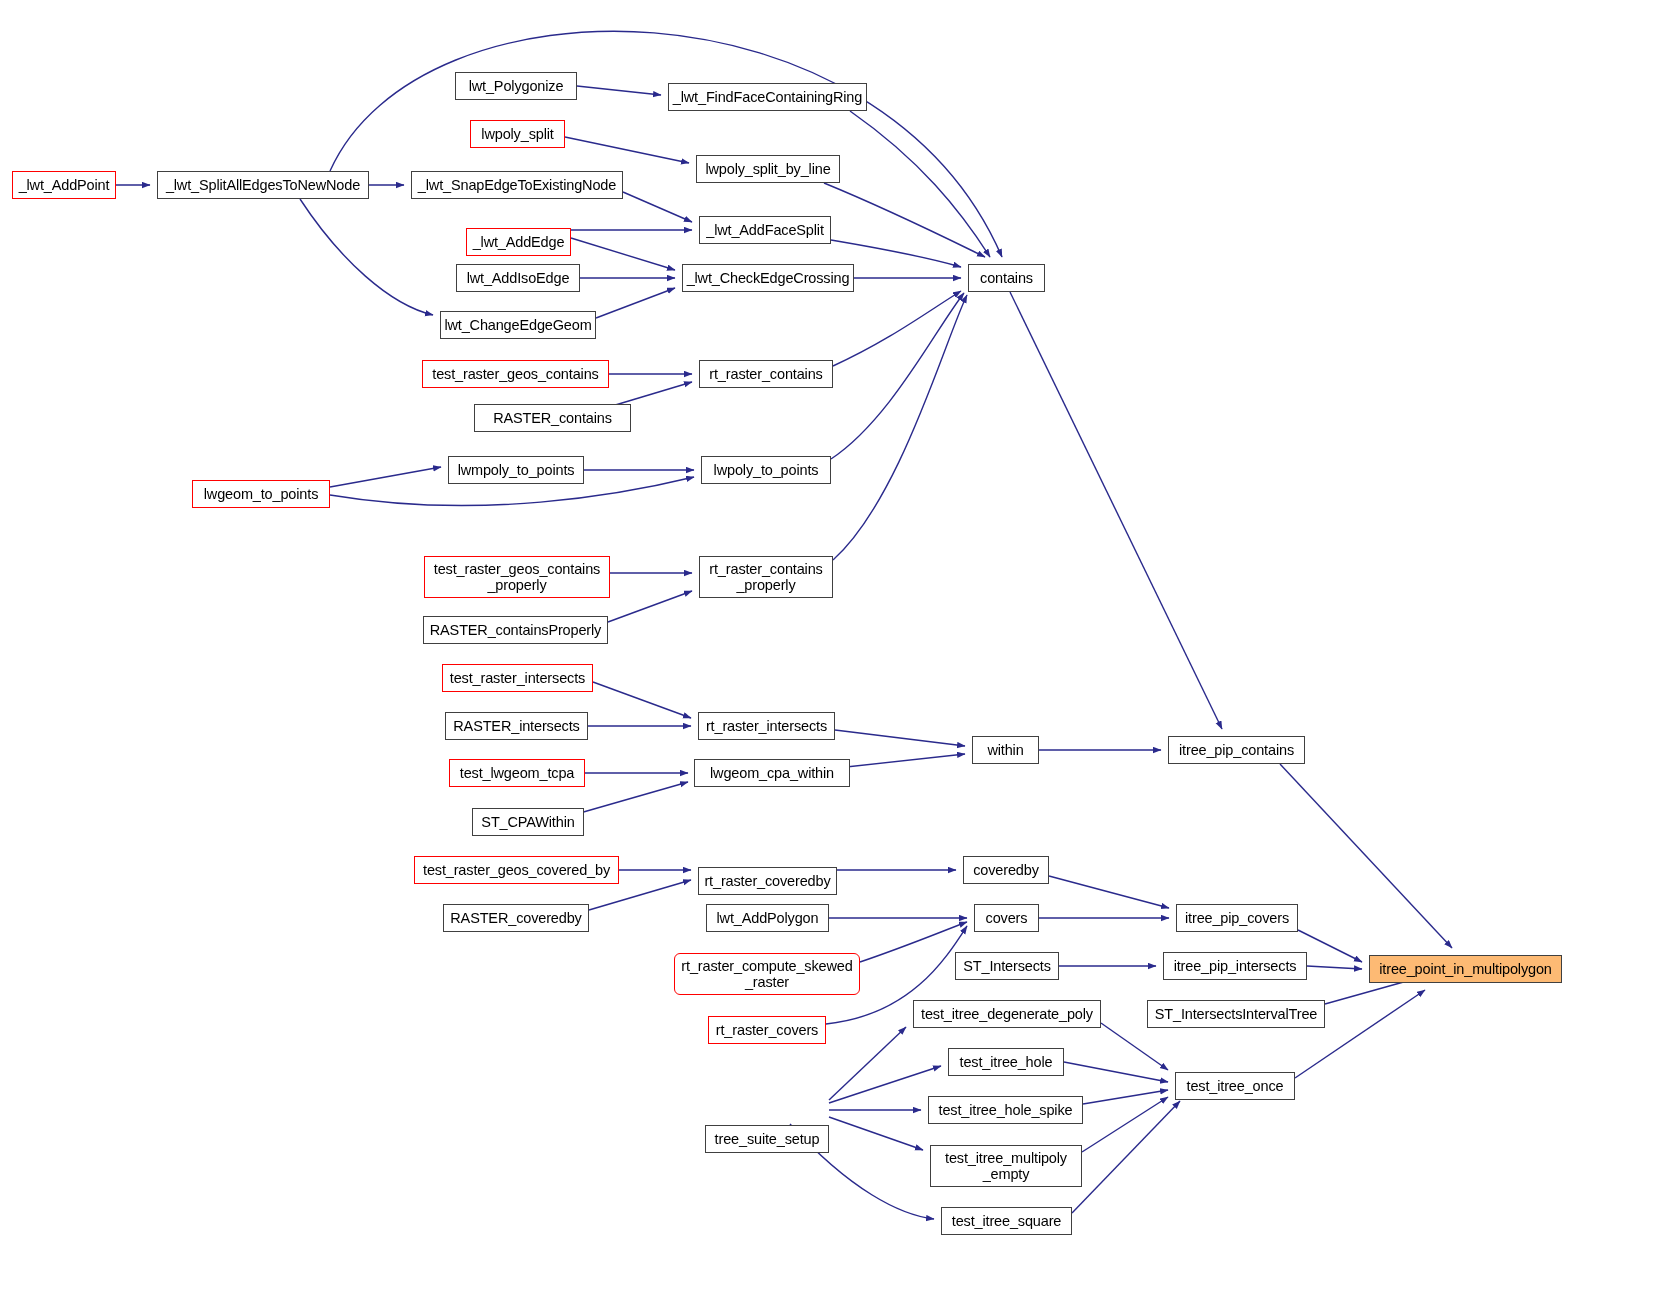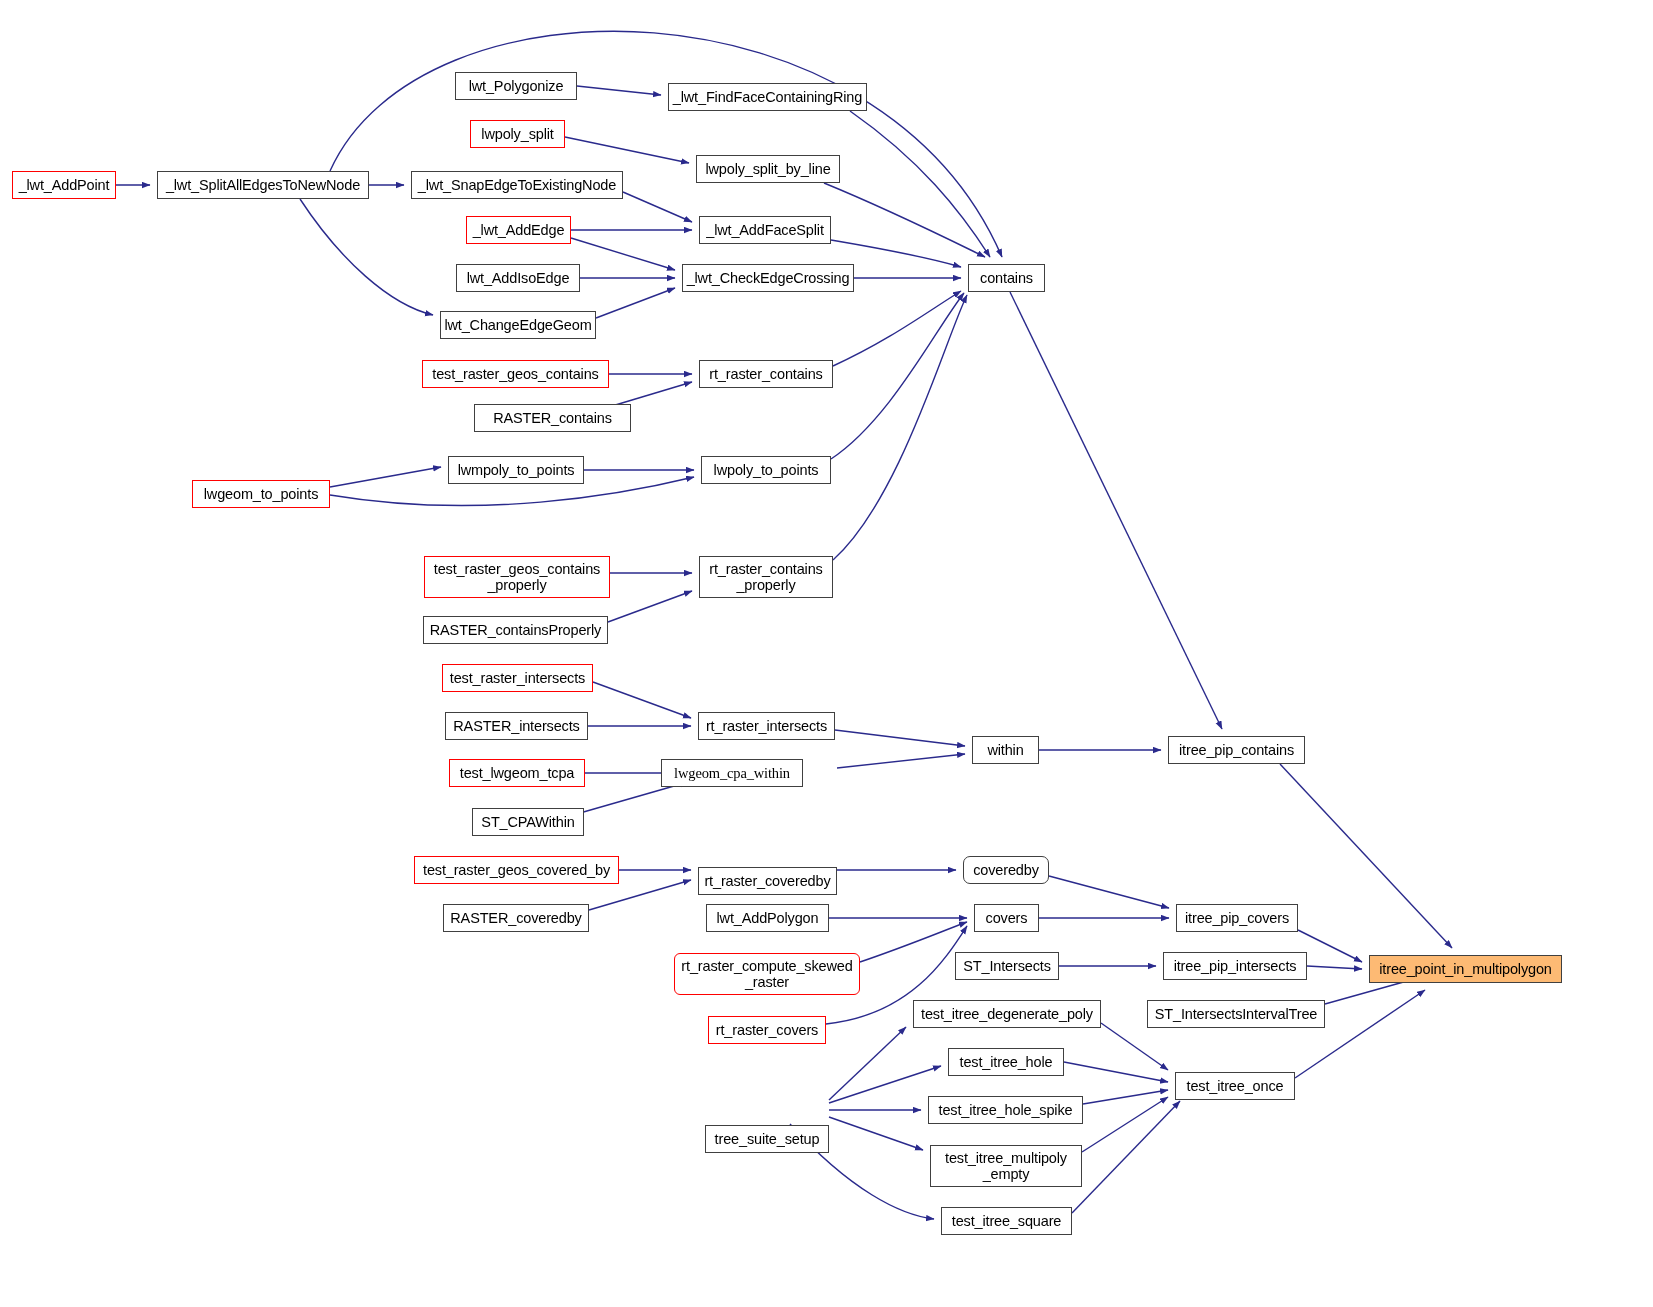--- a/index.html
+++ b/index.html
@@ -94,21 +94,21 @@
         <path d="M1072,1213 L1180,1101" fill="none" stroke="#2a2a8c" stroke-width="1.4" marker-end="url(#arrow)"></path>
         <path d="M1295,1078 L1425,990" fill="none" stroke="#2a2a8c" stroke-width="1.4" marker-end="url(#arrow)"></path>
       </g>
   </svg>
   <div id="node-layer">
       <div class="node red" style="left: 12px; top: 171px; width: 104px; height: 28px;">_lwt_AddPoint</div>
       <div class="node" style="left: 157px; top: 171px; width: 212px; height: 28px;">_lwt_SplitAllEdgesToNewNode</div>
       <div class="node" style="left: 455px; top: 72px; width: 122px; height: 28px;">lwt_Polygonize</div>
       <div class="node red" style="left: 470px; top: 120px; width: 95px; height: 28px;">lwpoly_split</div>
       <div class="node" style="left: 411px; top: 171px; width: 212px; height: 28px;">_lwt_SnapEdgeToExistingNode</div>
-      <div class="node red" style="left: 466px; top: 216px; width: 105px; height: 28px;">_lwt_AddEdge</div>
+      <div class="node red" style="left: 466px; top: 228px; width: 105px; height: 28px;">_lwt_AddEdge</div>
       <div class="node" style="left: 456px; top: 264px; width: 124px; height: 28px;">lwt_AddIsoEdge</div>
       <div class="node" style="left: 440px; top: 311px; width: 156px; height: 28px;">lwt_ChangeEdgeGeom</div>
       <div class="node" style="left: 668px; top: 83px; width: 199px; height: 28px;">_lwt_FindFaceContainingRing</div>
       <div class="node" style="left: 696px; top: 155px; width: 144px; height: 28px;">lwpoly_split_by_line</div>
       <div class="node" style="left: 699px; top: 216px; width: 132px; height: 28px;">_lwt_AddFaceSplit</div>
       <div class="node" style="left: 682px; top: 264px; width: 172px; height: 28px;">_lwt_CheckEdgeCrossing</div>
       <div class="node" style="left: 968px; top: 264px; width: 77px; height: 28px;">contains</div>
       <div class="node red" style="left: 422px; top: 360px; width: 187px; height: 28px;">test_raster_geos_contains</div>
       <div class="node" style="left: 451px; top: 404px; width: 157px; height: 28px; margin-left: 23px;">RASTER_contains</div>
       <div class="node" style="left: 699px; top: 360px; width: 134px; height: 28px;">rt_raster_contains</div>
@@ -117,28 +117,28 @@
       <div class="node" style="left: 701px; top: 456px; width: 130px; height: 28px;">lwpoly_to_points</div>
       <div class="node red" style="left: 424px; top: 556px; width: 186px; height: 42px;">test_raster_geos_contains
 _properly</div>
       <div class="node" style="left: 699px; top: 556px; width: 134px; height: 42px;">rt_raster_contains
 _properly</div>
       <div class="node" style="left: 423px; top: 616px; width: 185px; height: 28px;">RASTER_containsProperly</div>
       <div class="node red" style="left: 442px; top: 664px; width: 151px; height: 28px;">test_raster_intersects</div>
       <div class="node" style="left: 445px; top: 712px; width: 143px; height: 28px;">RASTER_intersects</div>
       <div class="node" style="left: 698px; top: 712px; width: 137px; height: 28px;">rt_raster_intersects</div>
       <div class="node red" style="left: 449px; top: 759px; width: 136px; height: 28px;">test_lwgeom_tcpa</div>
-      <div class="node" style="left: 661px; top: 759px; width: 142px; height: 28px; font-family: Liberation Serif, serif;">lwgeom_cpa_within</div>
+      <div class="node" style="left: 694px; top: 759px; width: 156px; height: 28px;">lwgeom_cpa_within</div>
       <div class="node" style="left: 461px; top: 808px; width: 112px; height: 28px; margin-left: 11px;">ST_CPAWithin</div>
       <div class="node" style="left: 972px; top: 736px; width: 67px; height: 28px;">within</div>
       <div class="node" style="left: 1168px; top: 736px; width: 137px; height: 28px;">itree_pip_contains</div>
       <div class="node red" style="left: 414px; top: 856px; width: 205px; height: 28px;">test_raster_geos_covered_by</div>
       <div class="node" style="left: 443px; top: 904px; width: 146px; height: 28px;">RASTER_coveredby</div>
       <div class="node" style="left: 698px; top: 856px; width: 139px; height: 28px; margin-top: 11px;">rt_raster_coveredby</div>
-      <div class="node" style="left: 963px; top: 856px; width: 86px; height: 28px; border-radius: 7px;">coveredby</div>
+      <div class="node" style="left: 963px; top: 856px; width: 86px; height: 28px;">coveredby</div>
       <div class="node" style="left: 706px; top: 904px; width: 123px; height: 28px;">lwt_AddPolygon</div>
       <div class="node" style="left: 974px; top: 904px; width: 65px; height: 28px;">covers</div>
       <div class="node" style="left: 1176px; top: 904px; width: 122px; height: 28px;">itree_pip_covers</div>
       <div class="node red" style="left: 674px; top: 953px; width: 186px; height: 42px; border-radius: 6px;">rt_raster_compute_skewed
 _raster</div>
       <div class="node" style="left: 955px; top: 952px; width: 104px; height: 28px;">ST_Intersects</div>
       <div class="node" style="left: 1163px; top: 952px; width: 144px; height: 28px;">itree_pip_intersects</div>
       <div class="node target" style="left: 1369px; top: 955px; width: 193px; height: 28px;">itree_point_in_multipolygon</div>
       <div class="node red" style="left: 708px; top: 1016px; width: 118px; height: 28px;">rt_raster_covers</div>
       <div class="node" style="left: 913px; top: 1000px; width: 188px; height: 28px;">test_itree_degenerate_poly</div>

